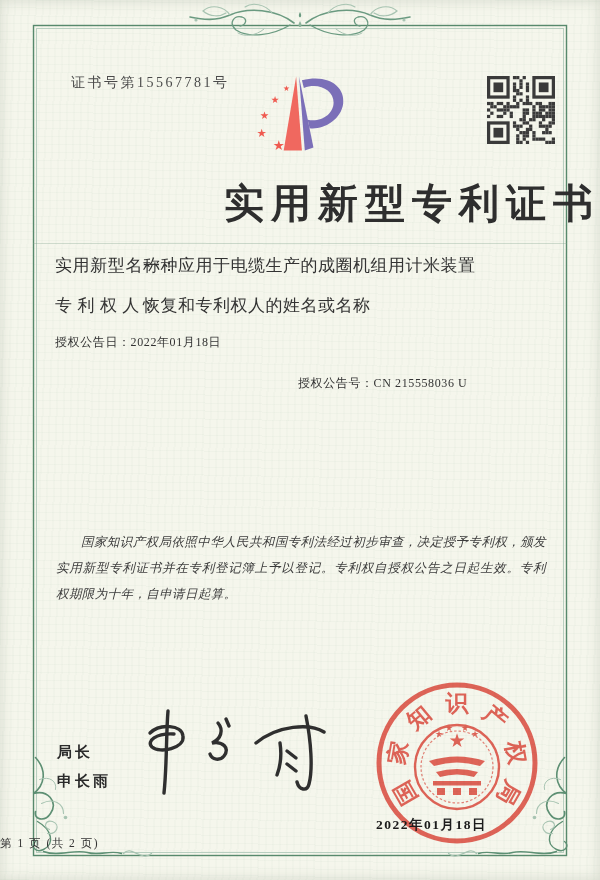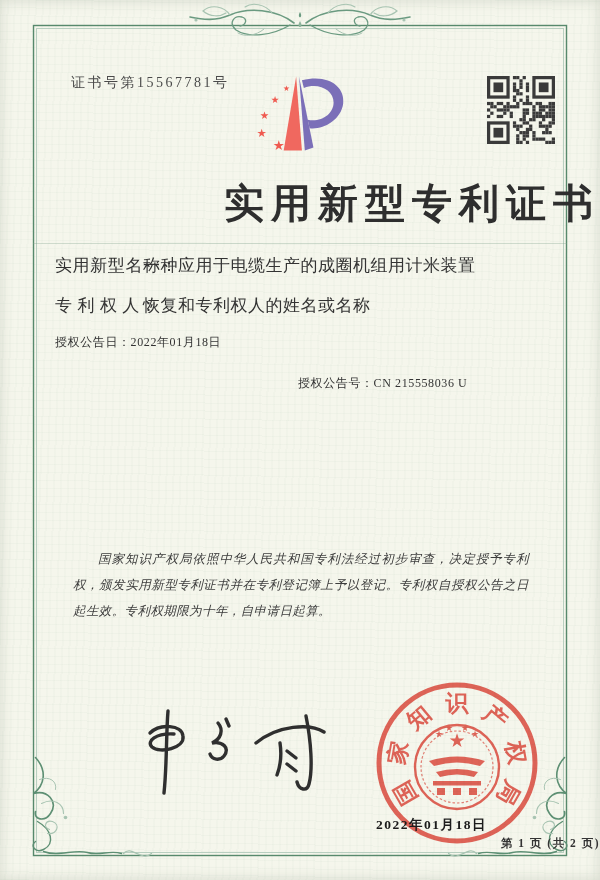--- a/index.html
+++ b/index.html
@@ -26,27 +26,27 @@
   .frow{height:40px; white-space:nowrap; font-size:17px; letter-spacing:.6px;}
   .flabel{display:inline-block; width:88px; white-space:pre; vertical-align:top;}
   .fvalue{letter-spacing:.5px;}
   .grant-row{position:relative; height:40px; font-size:12px; letter-spacing:.6px; white-space:nowrap;}
   .grant-col2{position:absolute; left:243px; top:0;margin-top:41px;}
   .paras{
     left:55px; top:528px; width:492px; color:#3c3c3c;
     font-size:12.5px; line-height:26px; font-style:italic;
     text-align:justify; letter-spacing:.4px;
   }
-  .paras p{margin:18px; text-indent:2em;font-style:italic;}
+  .paras p{margin:1px; text-indent:2em;font-style:italic;}
   .official{left:57px; top:738px; color:#2b2b2b; font-size:15px; font-weight:700; letter-spacing:3px; line-height:29px;}
   .seal-date{
     left:376px; top:816px; z-index:6; color:#1c1c1c;
     font-size:13.5px; font-weight:600; letter-spacing:1.5px;
   }
-  .footer{left:0; top:836px; width:100%; text-align:right; font-size:11.5px; letter-spacing:1.5px; color:#333;font-weight:bold;}
+  .footer{left:0; top:836px; width:100%; text-align:left; font-size:11.5px; letter-spacing:1.5px; color:#333;}
   svg{display:block;}
   .seal-svg{mix-blend-mode:multiply; opacity:.82;}
 </style>
 </head>
 <body>
 
 <div class="page">
   <div class="texture"></div>
 
   <svg class="abs" style="left:0;top:0" width="600" height="880" viewBox="0 0 600 880">
@@ -247,20 +247,24 @@
     <div class="grant-row">
       <span>授权公告日：</span><span>2022年01月18日</span>
       <span class="grant-col2"><span>授权公告号：</span><span>CN 215558036 U</span></span>
     </div>
   </div>
 
   <div class="abs paras">
     <p>国家知识产权局依照中华人民共和国专利法经过初步审查，决定授予专利权，颁发实用新型专利证书并在专利登记簿上予以登记。专利权自授权公告之日起生效。专利权期限为十年，自申请日起算。</p>
   </div>
 
+  <div class="abs official">
+    <div>局长</div>
+    <div>申长雨</div>
+  </div>
 
   <svg class="abs" style="left:130px;top:703px" width="210" height="100" viewBox="0 0 210 100" fill="none" stroke="#2f2f2f" stroke-width="3.4" stroke-linecap="round">
     <path d="M38,8 C36,32 37,62 34,90"></path>
     <path d="M20,30 C30,20 52,22 53,33 C55,45 30,51 22,44 C16,38 26,30 44,31"></path>
     <path d="M88,20 C94,27 91,36 82,40 C93,38 100,45 94,53 C90,58 82,57 80,51"></path>
     <path d="M96,16 l3,7"></path>
     <path d="M126,40 C148,22 180,20 194,29"></path>
     <path d="M176,13 C181,38 183,66 179,81 C177,89 169,87 167,79"></path>
     <path d="M150,40 C152,53 150,64 147,72"></path>
     <path d="M157,48 l9,7"></path>

